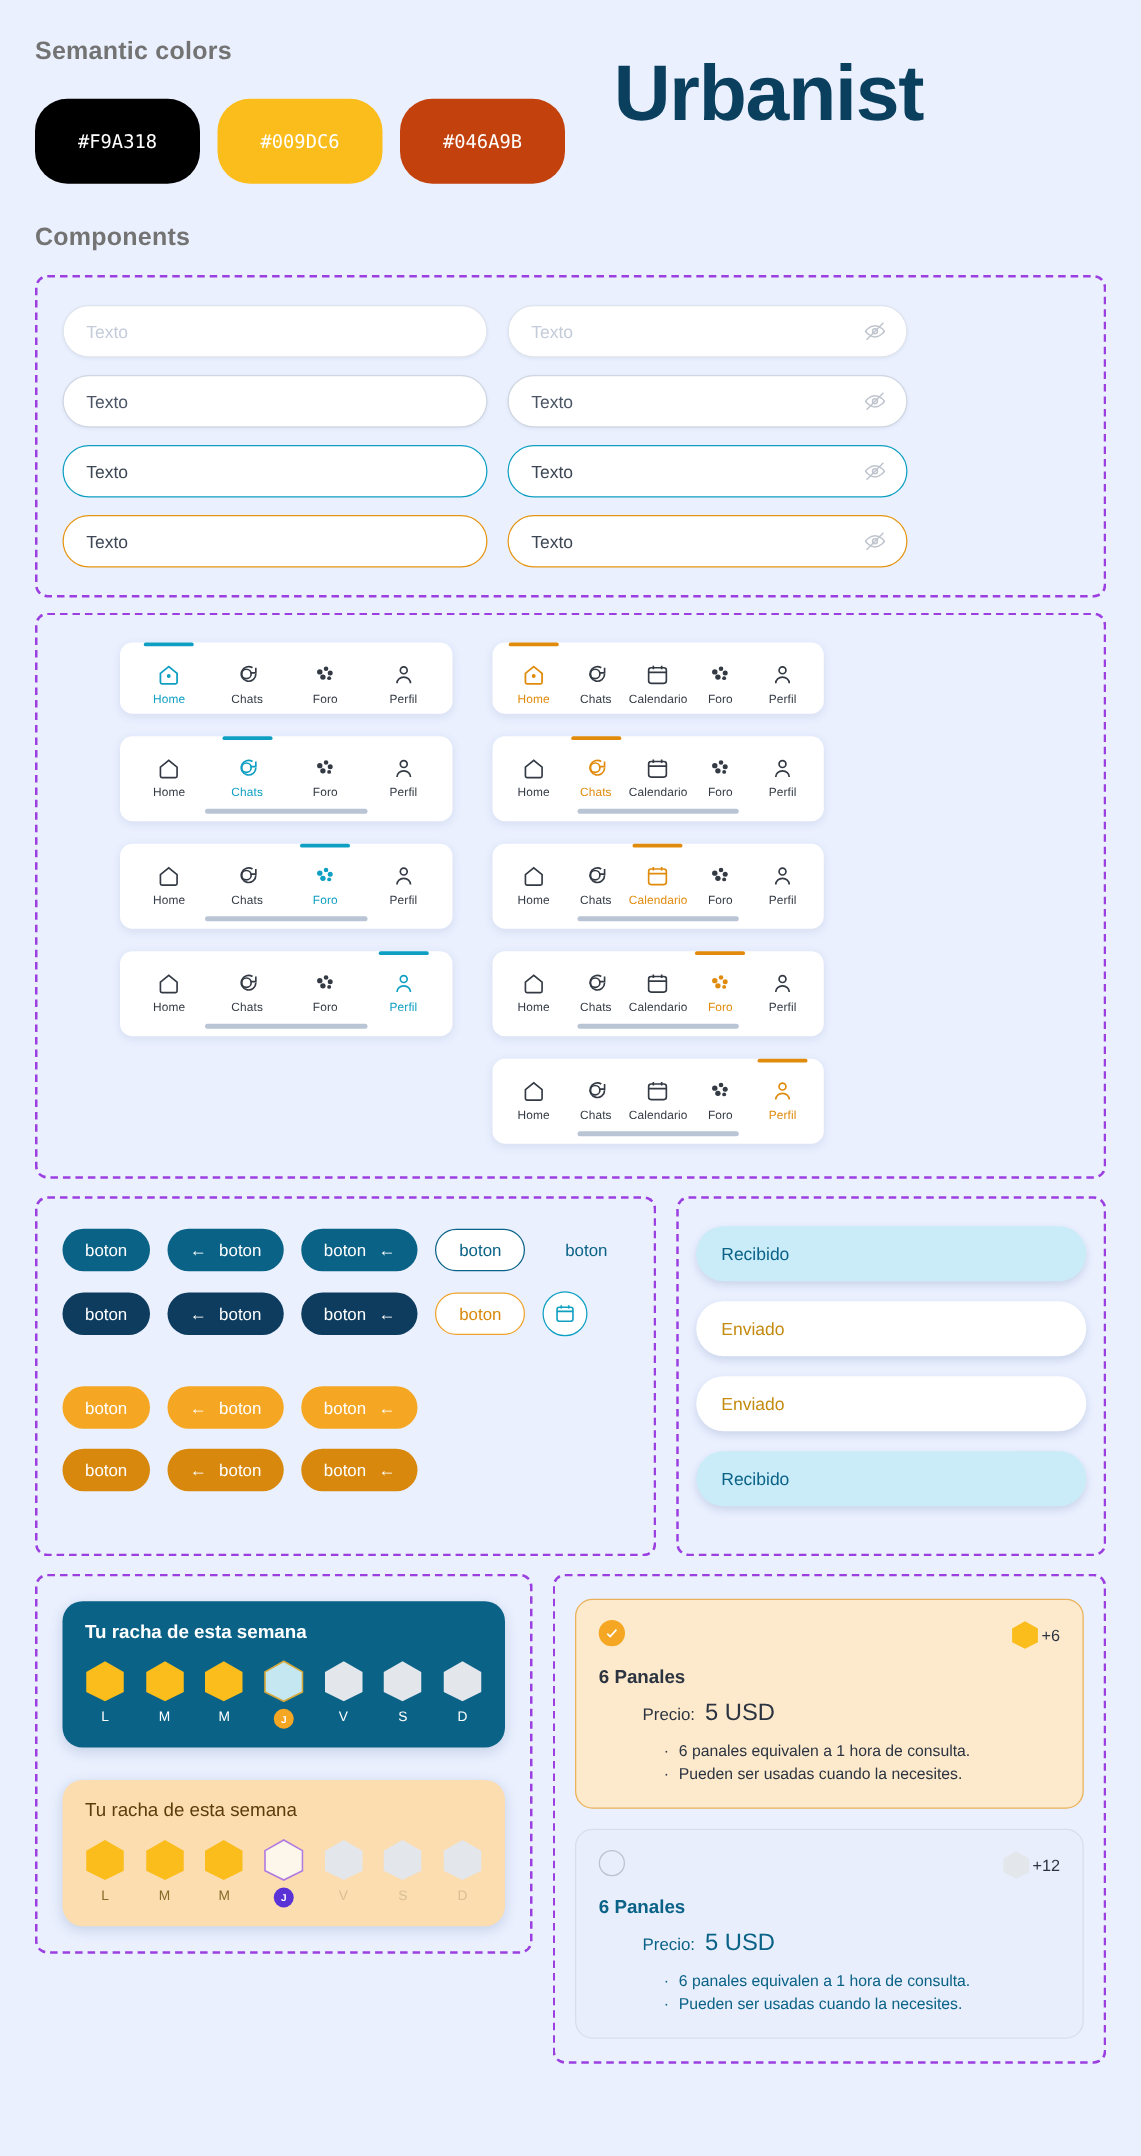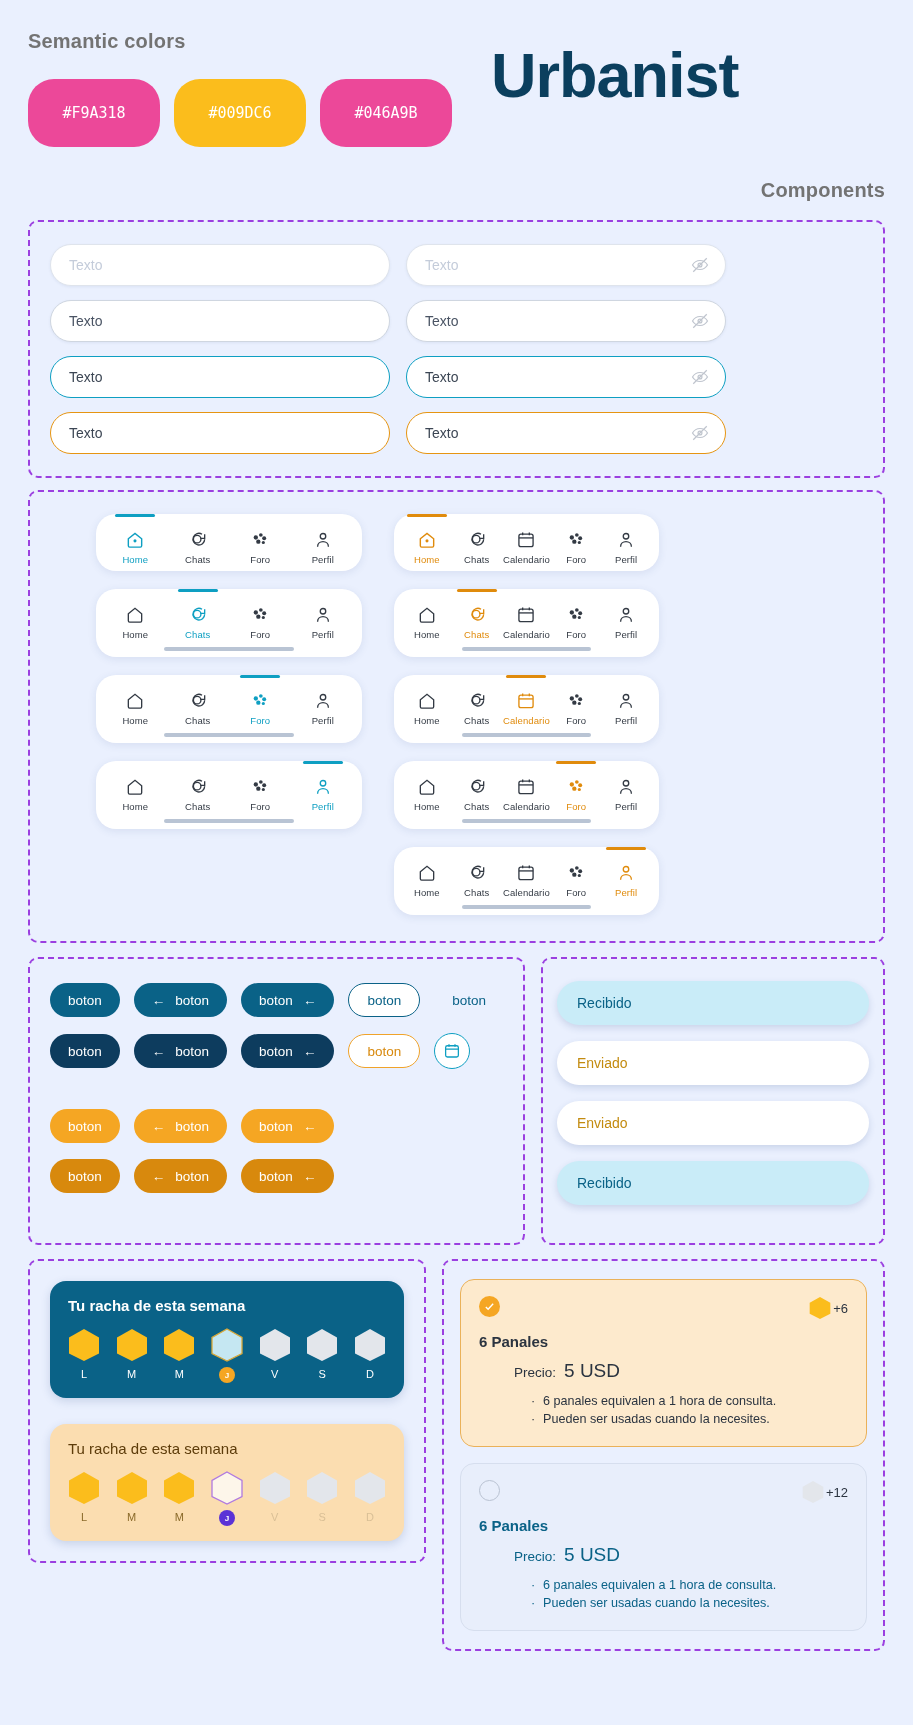--- a/index.html
+++ b/index.html
@@ -20,21 +20,21 @@
   .swatch {
     width: 132px; height: 68px; border-radius: 26px;
     display:flex; align-items:center; justify-content:center;
     font-size: 15px; font-weight:500; color:#fff;
     font-family:"DejaVu Sans Mono", monospace;
   }
   .typo-col { padding-left: 8px; }
   .brandface { font-size: 63px; font-weight:700; color:#0b3f5e; letter-spacing:-1px; margin-top:14px; line-height:1; }
 
   
-  .components-h { padding: 32px 28px 0 28px; text-align: right; }
+  .components-h { padding: 32px 28px 0 28px; }
 
   
   .dash { border:2px dashed #9b3fe0; border-radius:10px; }
 
   
   .inputs-box { margin: 18px 28px 0 28px; padding: 22px 20px; }
   .in-row { display:flex; gap:16px; margin-bottom:14px; }
   .in-row:last-child { margin-bottom:0; }
   .field {
     height: 42px; border-radius: 22px; background:#fff;
@@ -48,21 +48,21 @@
   .f-teal  { border:1.6px solid #0e9fc2; color:#3c4654; }
   .f-amber { border:1.6px solid #e69512; color:#3c4654; }
   .eye { position:absolute; right:16px; top:50%; transform:translateY(-50%); width:18px; height:18px; opacity:.55;}
 
   
   .navs-box { margin: 12px 28px 0 28px; padding: 22px 18px 26px 18px; display:flex; }
   .nav-col { display:flex; flex-direction:column; gap:18px; }
   .nav-col.left { width: 330px; padding-left: 48px; }
   .nav-col.right { width: 290px; padding-left: 16px; }
   .navbar {
-    background:#fff; border-radius: 20px; padding: 10px 8px 6px 8px;
+    background:#fff; border-radius: 10px; padding: 10px 8px 6px 8px;
     box-shadow: 0 2px 8px rgba(40,70,130,.10);
     display:flex; position:relative;justify-content:center;
   }
   .navbar.n4 { width: 266px; }
   .navbar.n5 { width: 265px; }
   .nv { flex:1; display:flex; flex-direction:column; align-items:center; gap:4px; position:relative; padding-top:6px; }
   .nv svg { width:20px; height:20px; }
   .nv span { font-size: 9.5px; color:#333a44; letter-spacing:.1px; }
   .nv.act-teal span { color:#0e9fc2; }
   .nv.act-amber span { color:#e08b0c; }
@@ -140,23 +140,23 @@
   .plan-a li { color:#2b3440; }
   .plan-b li { color:#0a6287; }
 </style>
 </head>
 <body>
 
 <div class="top">
   <div class="colors-col">
     <div class="h-title">Semantic colors</div>
     <div class="swatches">
-      <div class="swatch" style="background:#ec4899">#F9A318</div>
+      <div class="swatch" style="background:#000000">#F9A318</div>
       <div class="swatch" style="background:#fbbd1c">#009DC6</div>
-      <div class="swatch" style="background:#ec4899">#046A9B</div>
+      <div class="swatch" style="background:#c2410c">#046A9B</div>
     </div>
   </div>
   <div class="typo-col">
     <div class="brandface">Urbanist</div>
   </div>
 </div>
 
 <div class="components-h">
   <div class="h-title">Components</div>
 </div>

